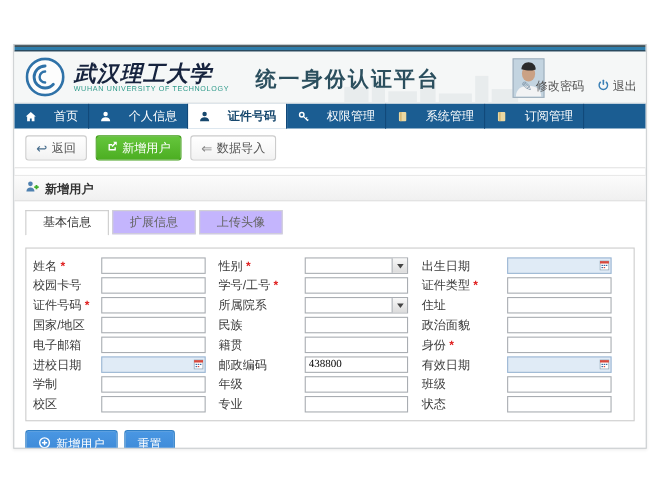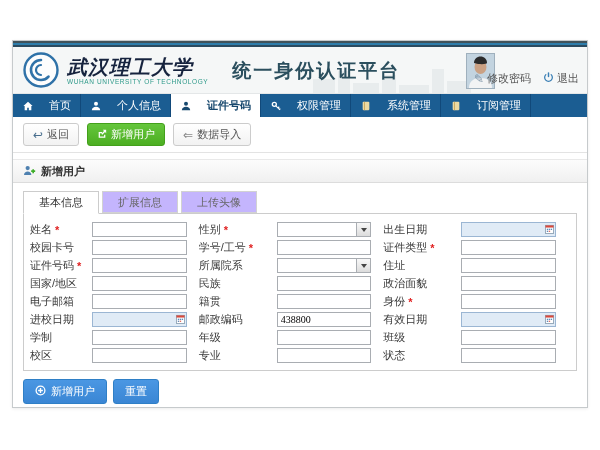--- a/index.html
+++ b/index.html
@@ -33,21 +33,21 @@
   .btn{display:inline-flex;align-items:center;gap:4px;height:21px;padding:0 9px;border:1px solid #ccc;
     border-radius:3px;background:linear-gradient(#fff,#f2f2f2);color:#555;cursor:pointer;font-size:11px;}
   .btn .aicon{color:#4a6f8e;font-size:12px;line-height:1;}
   .btn-green{background:linear-gradient(#65c63c,#4cae22);border-color:#43a01b;color:#fff;}
   
   .spacer{height:6px;}
   .section-bar{height:22px;display:flex;align-items:center;gap:5px;padding:0 10px;
     background:linear-gradient(#fcfcfc,#f0f0f0);border-top:1px solid #e9e9e9;border-bottom:1px solid #dcdcdc;
     font-weight:bold;color:#333;}
   
-  .ftabs{display:flex;gap:3px;margin:8px 10px 0;position:relative;z-index:2;}
+  .ftabs{display:flex;gap:3px;margin:8px 10px 12px;position:relative;z-index:2;}
   .ftab{padding:0 15px;line-height:20px;border:1px solid #d2d2d2;background:#c4b5fd;color:#666;cursor:pointer;}
   .ftab.active{background:#fff;border-color:#ccc;border-bottom:1px solid #fff;margin-bottom:-1px;color:#333;}
   
   .fpanel{margin:0 10px;border:1px solid #ccc;background:#fff;padding:8px 20px 7px 6px;}
   .fgrid{display:grid;grid-template-columns:50px 1fr 66px 1fr 66px 1fr;column-gap:12px;row-gap:3px;align-items:center;}
   .cell{display:contents;}
   .flabel{display:flex;align-items:center;gap:3px;white-space:nowrap;color:#3a3a3a;}
   .req{color:#e02020;font-weight:bold;}
   .ictrl{position:relative;height:15px;font-family:Liberation Serif, serif;}
   .inp{width:100%;height:15px;box-sizing:border-box;border:1px solid #a9adb2;background:#fff;

